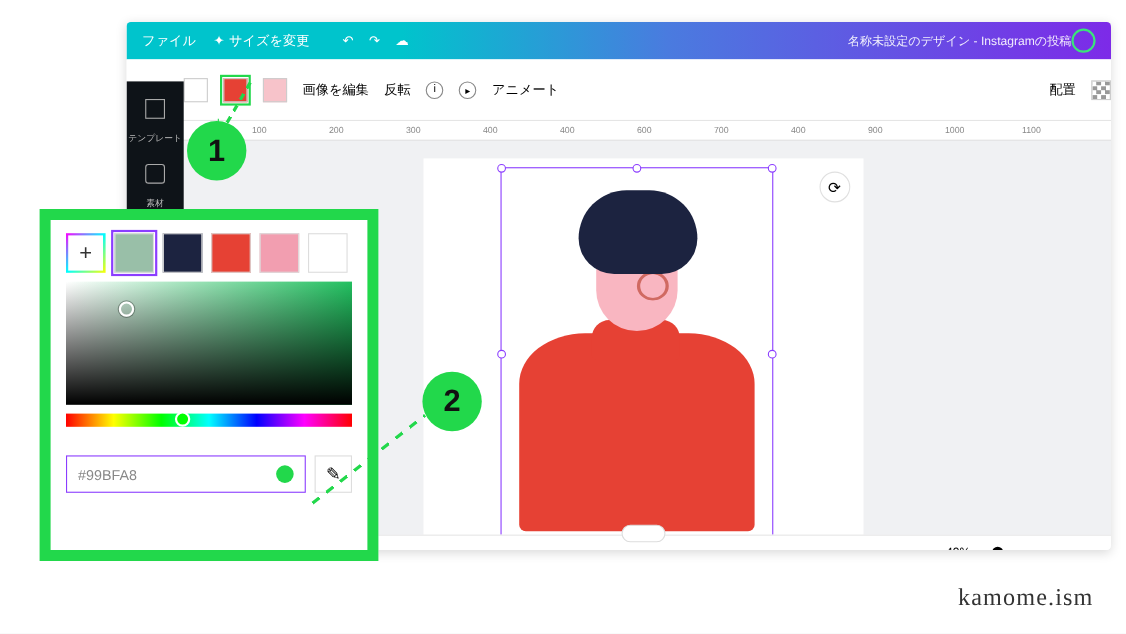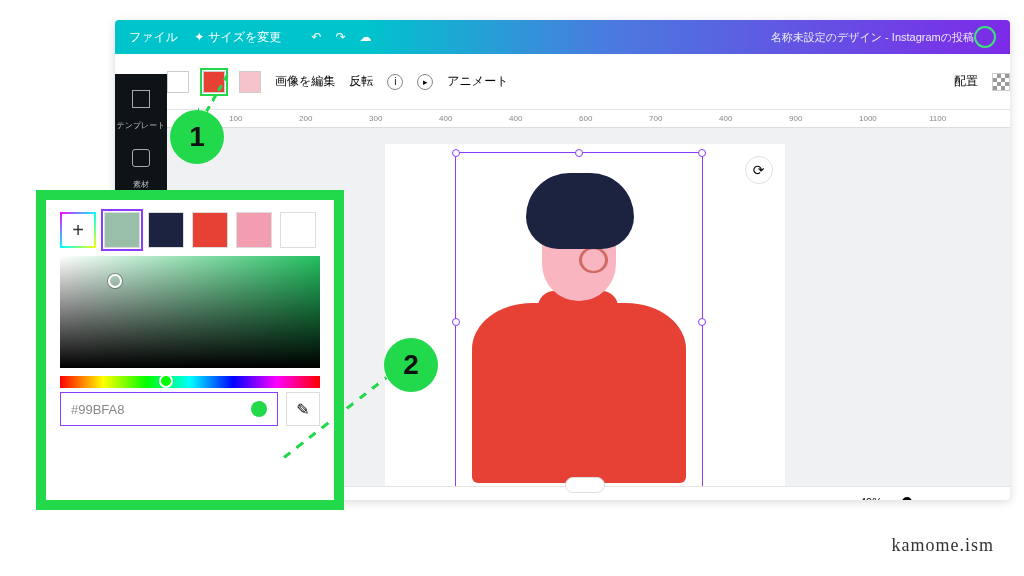--- a/index.html
+++ b/index.html
@@ -50,28 +50,28 @@
   .sw { width:36px;height:36px; border:1px solid #ddd;}
   .sw.add { display:flex;align-items:center;justify-content:center;font-size:20px;color:#333; border:2px solid transparent; background:linear-gradient(#fff,#fff) padding-box, linear-gradient(135deg,#f0f,#0ff,#ff0) border-box;}
   .sw.sel { outline:2px solid #8b3dff; outline-offset:1px;}
   .sb-area { width:100%; height:112px; position:relative; margin-top:4px;
     background:
       linear-gradient(to top, #000, transparent),
       linear-gradient(to right, #fff, #22c060); }
   .sb-cursor { position:absolute; left:48px; top:18px; width:14px;height:14px;border:2px solid #fff; border-radius:50%; box-shadow:0 0 0 1px rgba(0,0,0,.3);}
   .hue { width:100%; height:12px; margin-top:8px; background:linear-gradient(90deg,red,#ff0,#0f0,#0ff,#00f,#f0f,red); position:relative;}
   .hue .hk { position:absolute; left:38%; top:-2px; width:14px;height:14px;border:2px solid #fff;border-radius:50%;background:#0f0;}
-  .hex-row { display:flex; gap:8px; margin-top:4px; align-items:center;text-align:center;}
+  .hex-row { display:flex; gap:8px; margin-top:26px; align-items:center;text-align:center;}
   .hex-input { flex:1; height:34px; border:1px solid #8b3dff; display:flex; align-items:center; gap:10px; padding:0 10px; font-size:13px; color:#888;}
   .hex-input .dot { width:16px;height:16px;border-radius:50%; background:#22d84b; margin-left:auto;}
   .eyedrop { width:34px;height:34px;border:1px solid #ddd;display:flex;align-items:center;justify-content:center;font-size:16px;}
   
   .badge { position:absolute; width:54px;height:54px;border-radius:50%;background:#22d84b;display:flex;align-items:center;justify-content:center;font-size:28px;font-weight:700;color:#111; z-index:7;}
   .dline { position:absolute; border:none; border-top:3px dashed #22d84b; transform-origin:left center; z-index:6;}
-  .sig { position:absolute; right:30px; bottom:20px; font-family: "Brush Script MT", cursive; font-size:18px; color:#333; letter-spacing:1px;}
+  .sig { position:absolute; right:30px; bottom:20px; font-family: "Brush Script MT", cursive; font-size:22px; color:#333; letter-spacing:1px;}
   .pattern-ic { width:18px;height:18px; background:
      repeating-conic-gradient(#999 0 25%, #fff 0 50%) 0 0/8px 8px; border:1px solid #ccc;}
 </style>
 </head>
 <body>
 
 <div class="app">
 
   <div class="topbar">
     <div class="left">

